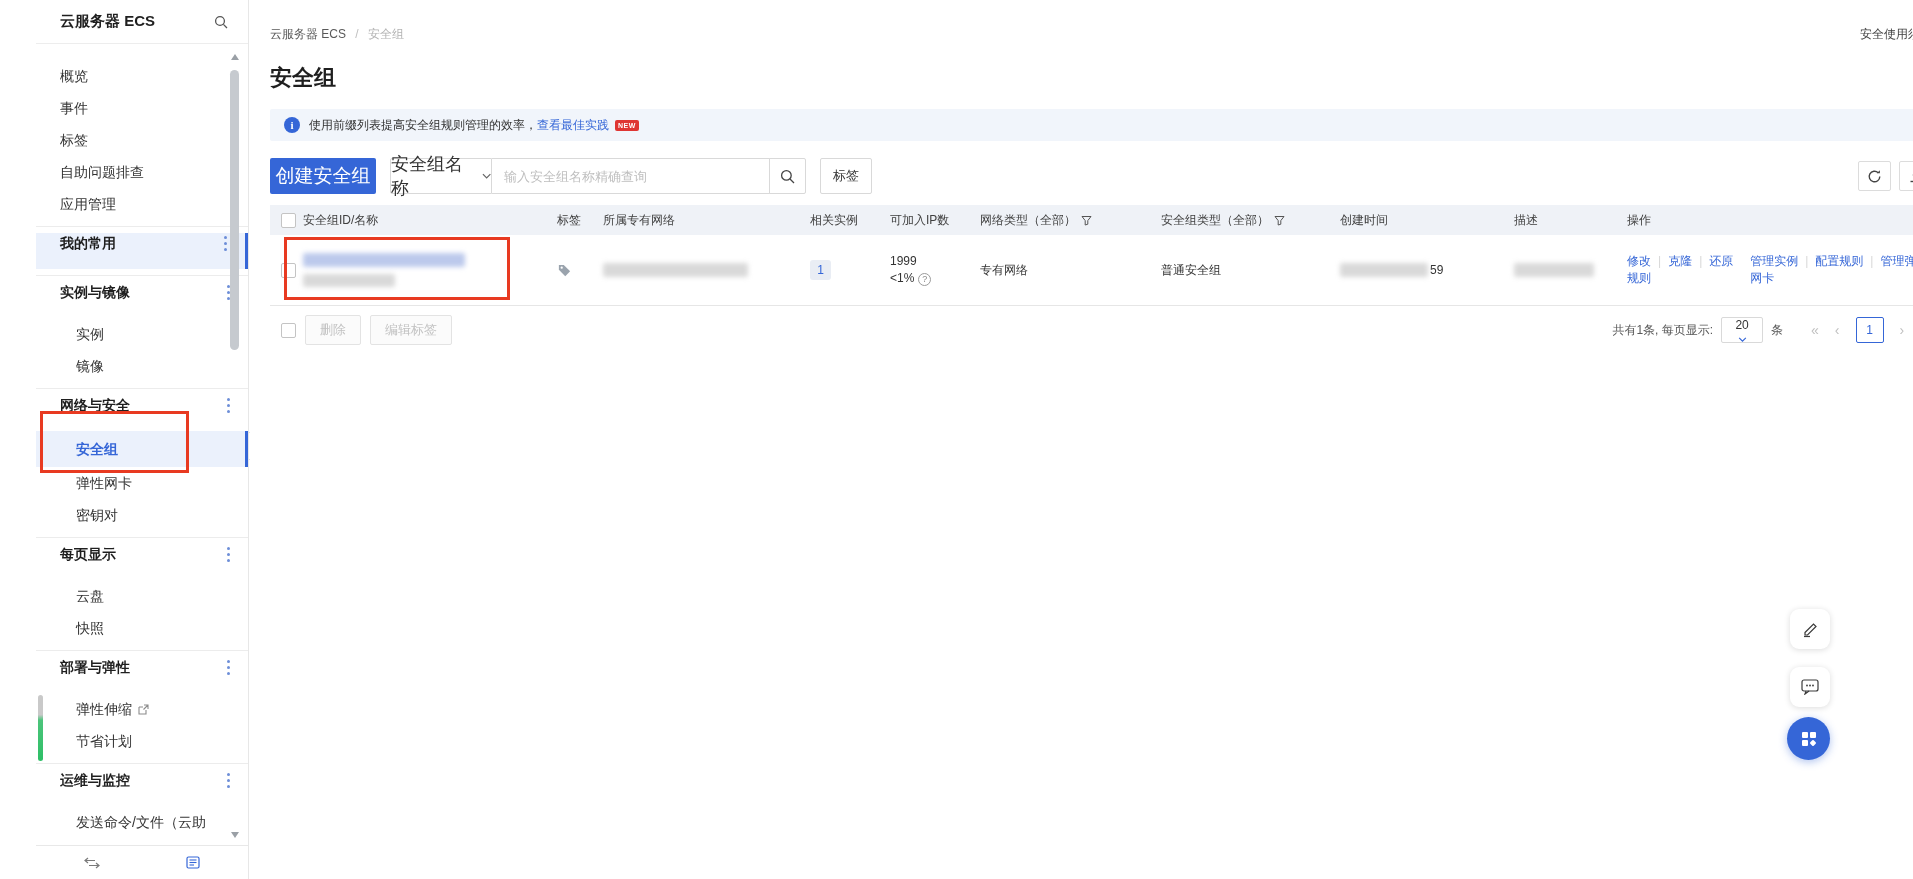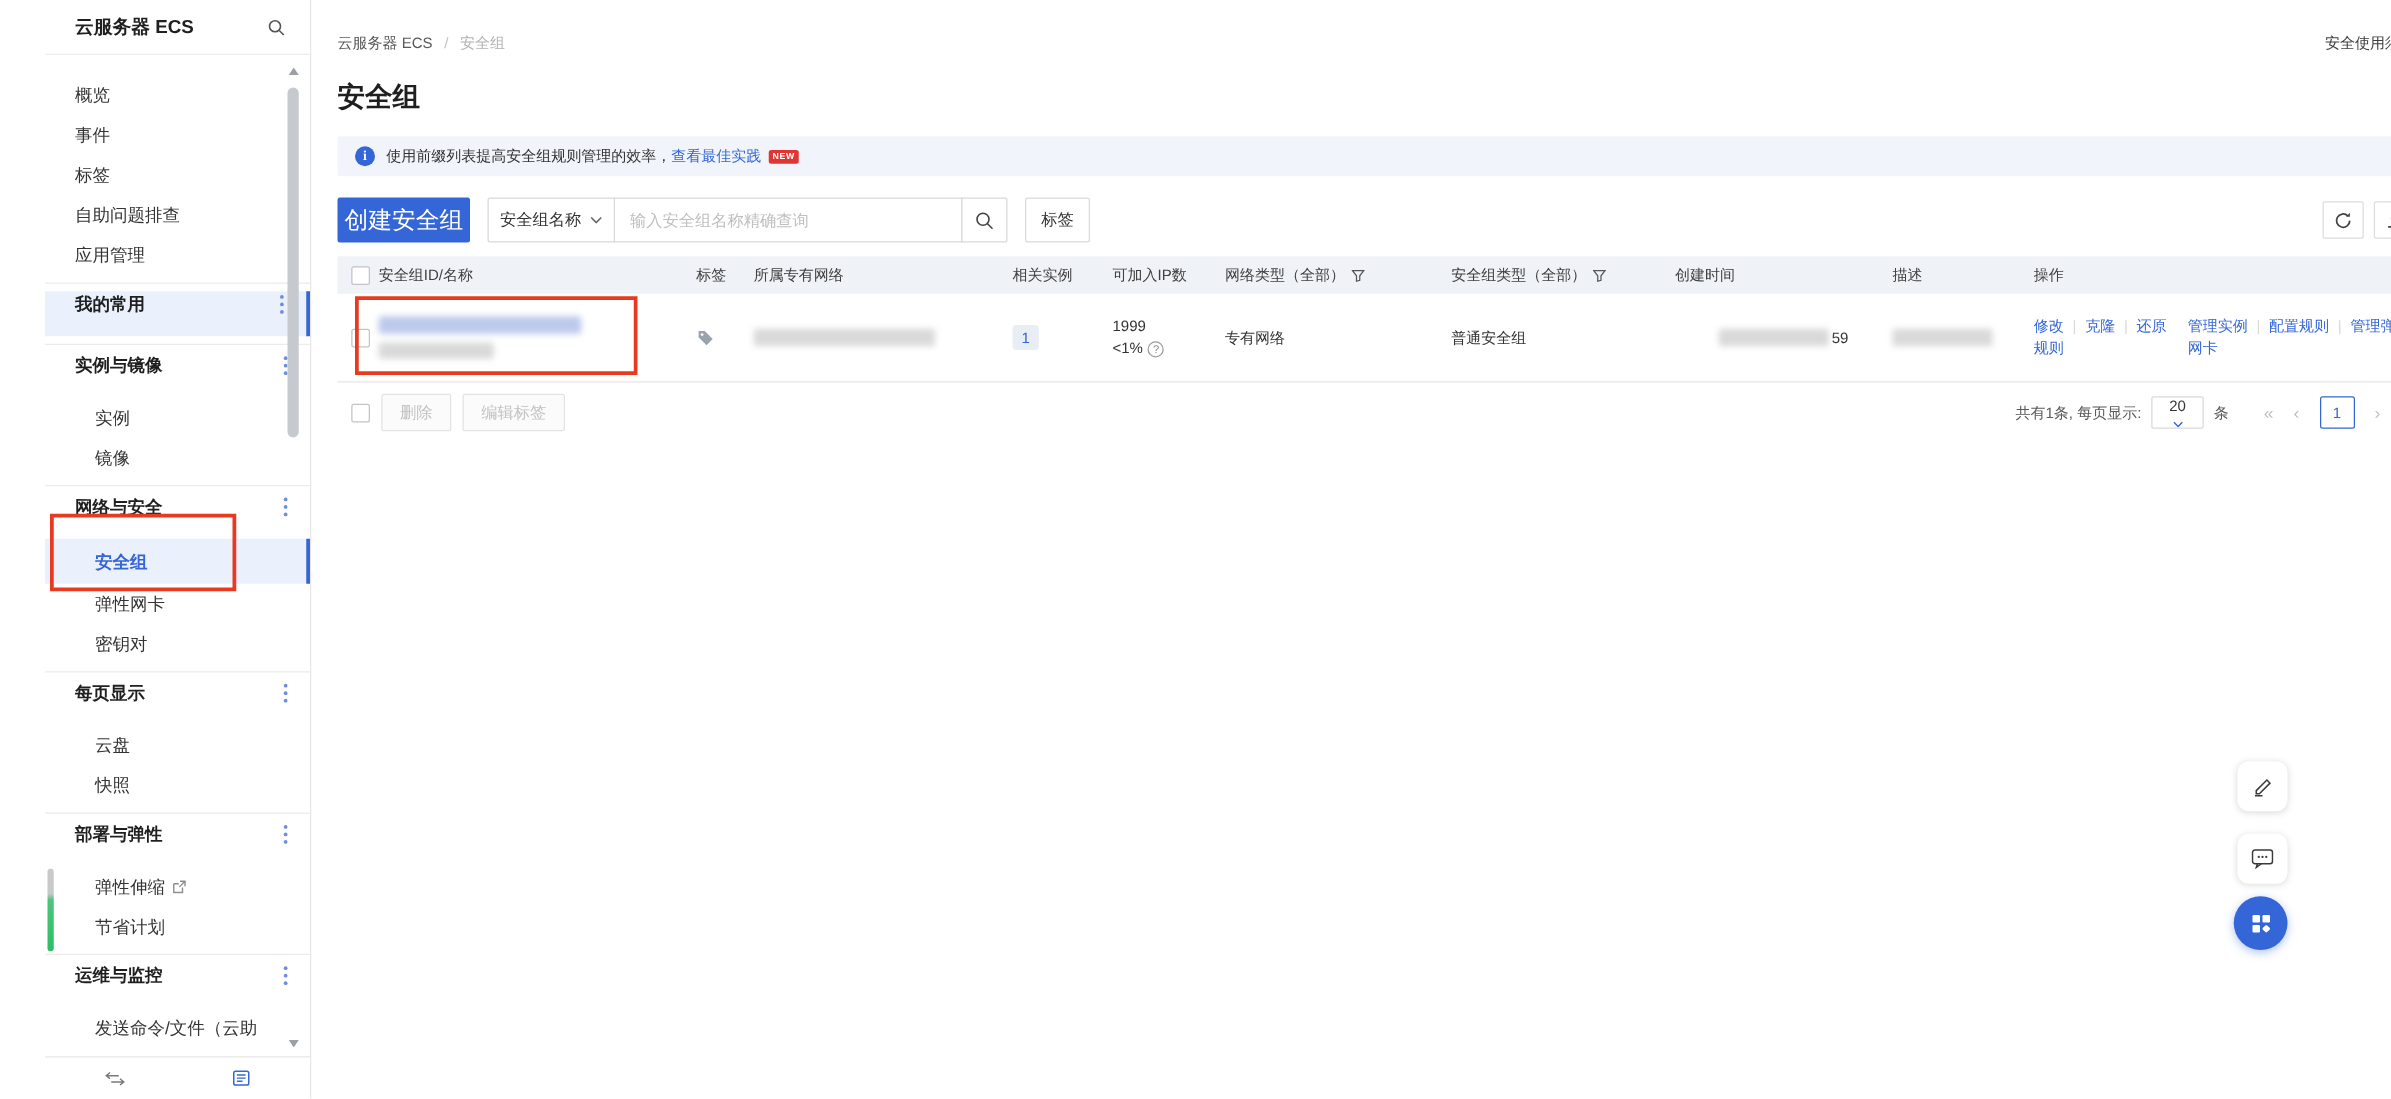--- a/index.html
+++ b/index.html
@@ -59,21 +59,21 @@
             font-family:"Liberation Serif",serif; flex:0 0 auto; }
   .banner a { color:#3566d7; text-decoration:none; }
   .new-badge { display:inline-block; background:#df3633; color:#fff; font-size:7px; font-weight:bold;
                padding:2px 3px; border-radius:2px; margin-left:6px; vertical-align:middle; letter-spacing:.5px; }
 
   .toolbar { margin-top:17px; height:36px; display:flex; align-items:stretch; }
   .btn-primary { background:#3566d7; color:#fff; border:none; border-radius:2px; font-size:19px;
                  width:106px; cursor:pointer; }
   .seg { display:flex; margin-left:14px; }
   .dd { width:102px; border:1px solid #d9d9d9; background:#fff; border-radius:2px 0 0 2px;
-        font-size:13px; color:#333; display:flex; align-items:center; justify-content:center; gap:7px; }
+        font-size:18px; color:#333; display:flex; align-items:center; justify-content:center; gap:7px; }
   .inp { width:278px; border:1px solid #d9d9d9; border-left:none; font-size:13px; padding:0 12px;
          color:#333; outline:none; }
   .inp::placeholder { color:#bfbfbf; }
   .btn-search { width:37px; border:1px solid #d9d9d9; border-left:1px solid #d9d9d9; margin-left:-1px;
                 background:#fff; border-radius:0 2px 2px 0; display:flex; align-items:center; justify-content:center; }
   .btn-plain { margin-left:14px; width:52px; border:1px solid #d9d9d9; background:#fff; border-radius:2px;
                font-size:13px; color:#333; }
   .toolbar-spacer { flex:1; }
   .icon-btn { width:33px; height:30px; align-self:center; border:1px solid #dcdcdc; background:#fff;
               border-radius:2px; display:flex; align-items:center; justify-content:center; margin-left:8px; }
@@ -88,21 +88,21 @@
               margin-left:11px; }
   .blob { border-radius:2px; filter:blur(2.5px); }
   .blob-blue { background:#bcc9ec; }
   .blob-grey { background:#d9d9d9; }
   .id-cell { display:flex; flex-direction:column; gap:7px; }
   .badge-count { display:inline-block; min-width:21px; height:20px; line-height:20px; text-align:center;
                  background:#e9edf4; color:#3566d7; border-radius:3px; font-size:12px; }
   .ip-cell { display:flex; flex-direction:column; gap:3px; }
   .help-q { display:inline-flex; width:13px; height:13px; border:1px solid #9b9b9b; border-radius:50%;
             color:#8a8a8a; font-size:9px; align-items:center; justify-content:center; margin-left:4px; }
-  .created-cell { display:flex; align-items:center; gap:2px;justify-content:center; }
+  .created-cell { display:flex; align-items:center; gap:2px; }
   .actions-cell { display:flex; flex-direction:row; gap:6px; }
   .actions-cell a { color:#3566d7; text-decoration:none; }
   .act-sep { color:#d8d8d8; margin:0 7px; }
 
   .list-footer { height:48px; display:flex; align-items:center; }
   .btn-disabled { height:30px; border:1px solid #e3e3e3; background:#fbfbfb; color:#c2c2c2;
                   border-radius:2px; font-size:13px; padding:0 14px; margin-left:9px; }
   .foot-spacer { flex:1; }
   .pager { display:flex; align-items:center; font-size:12px; color:#595959; gap:8px; }
   .size-select { width:42px; height:26px; border:1px solid #d9d9d9; border-radius:2px; background:#fff;

